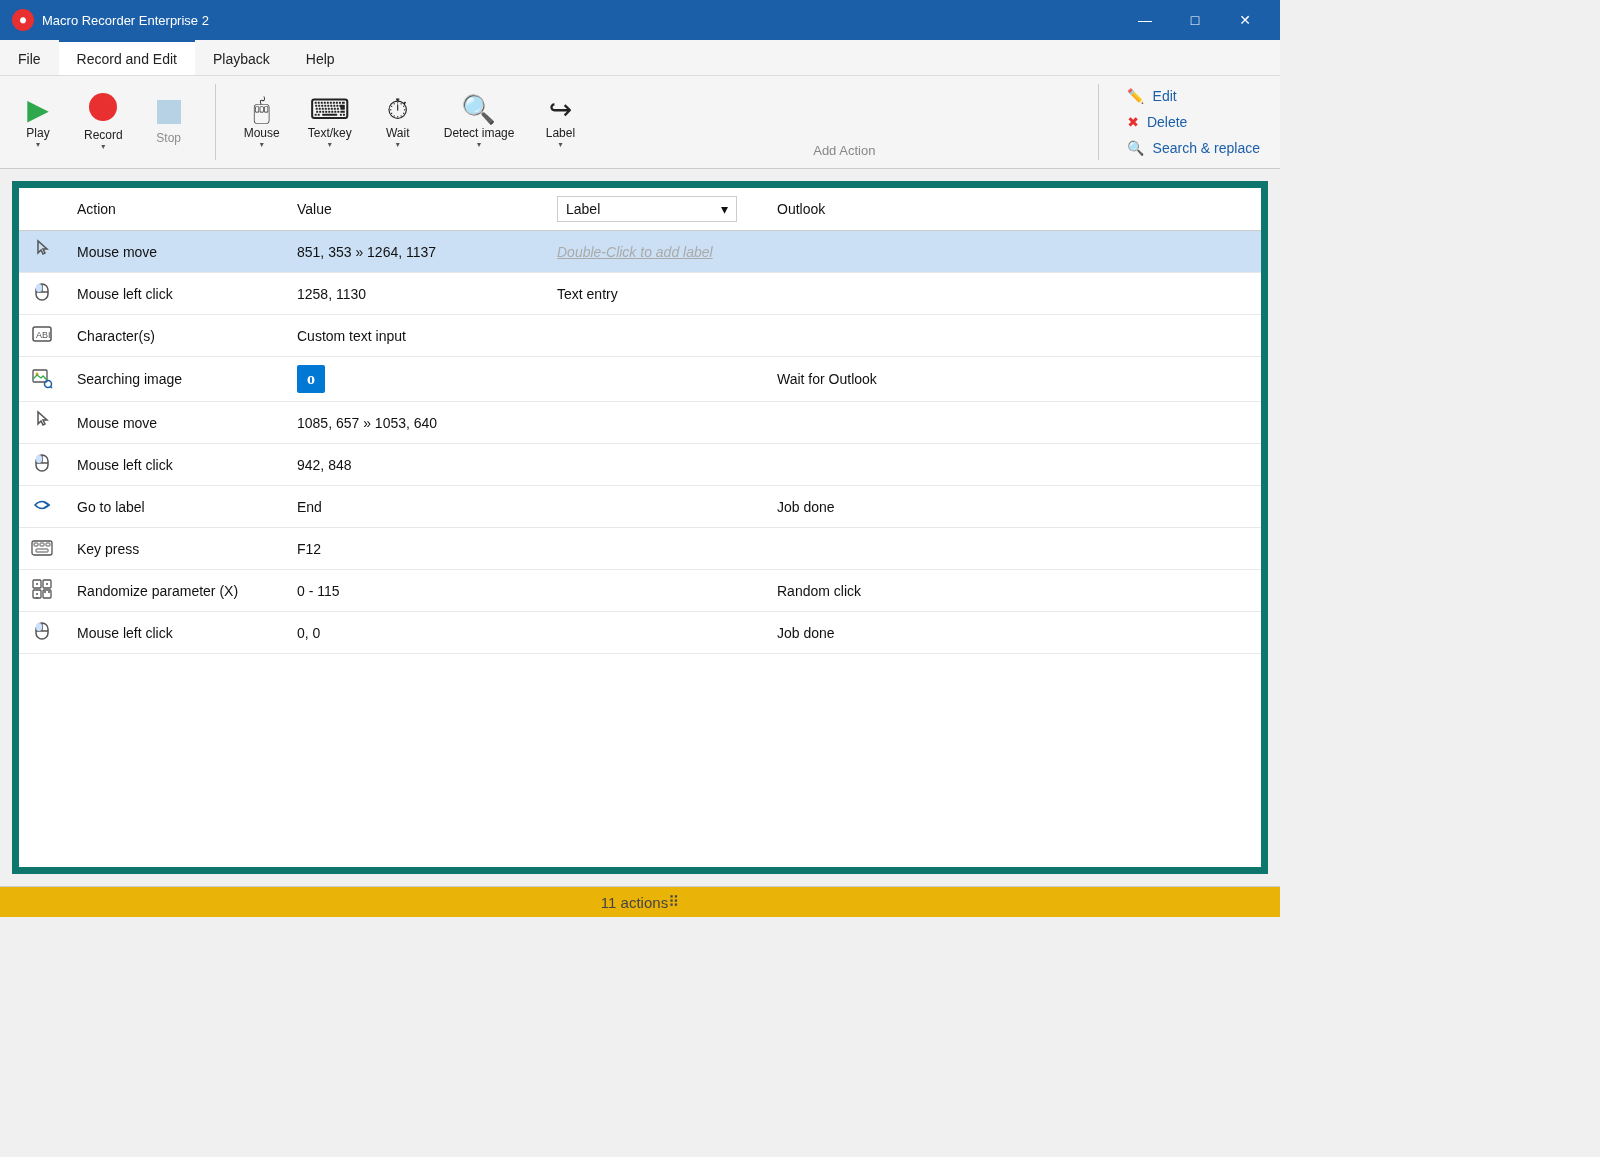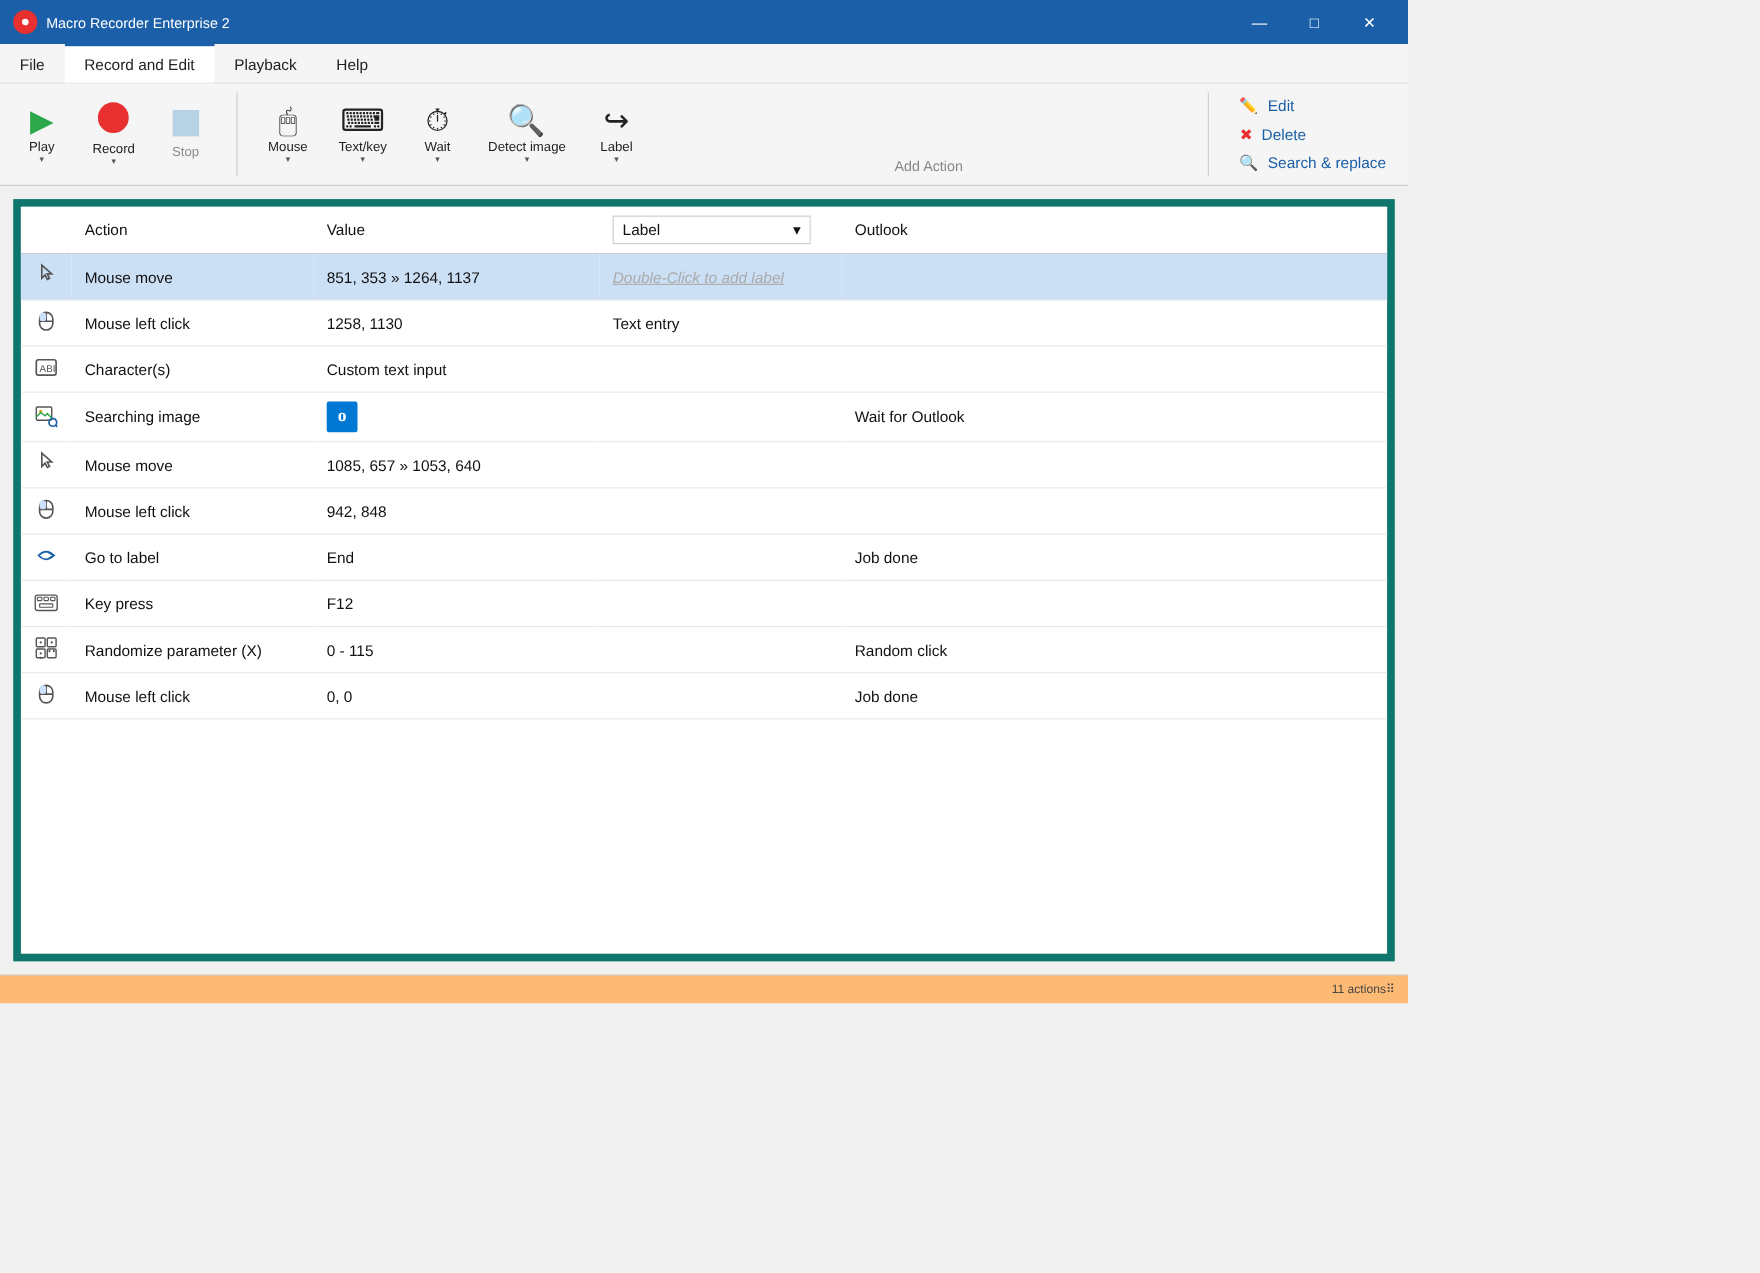--- a/index.html
+++ b/index.html
@@ -162,27 +162,27 @@
       display: flex; align-items: center; gap: 4px;
       border: 1px solid #ccc; padding: 4px 8px;
       font-size: 14px; background: white; cursor: pointer;
       width: 180px; justify-content: space-between;
     }
 
     .placeholder-label { color: #aaa; font-style: italic; text-decoration: underline; }
 
     
     .status-bar {
-      background: #fdba74;
+      background: #eab308;
       border-top: 1px solid #ccc;
       padding: 6px 12px;
-      font-size: 11px;
+      font-size: 15px;
       color: #444;
       display: flex;
-      justify-content: flex-end;
+      justify-content: center;
       align-items: center;
     }
 
     .main-content {
       display: flex;
       flex-direction: column;
       height: calc(925px - 40px - 36px - 98px - 34px);
     }
 
     

